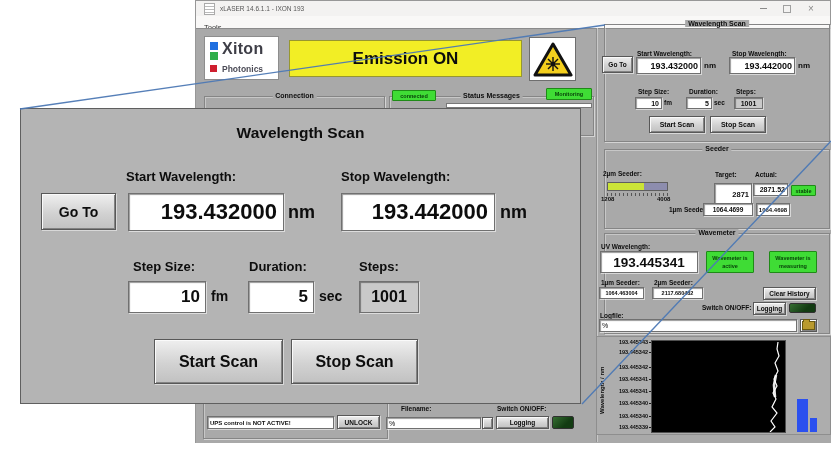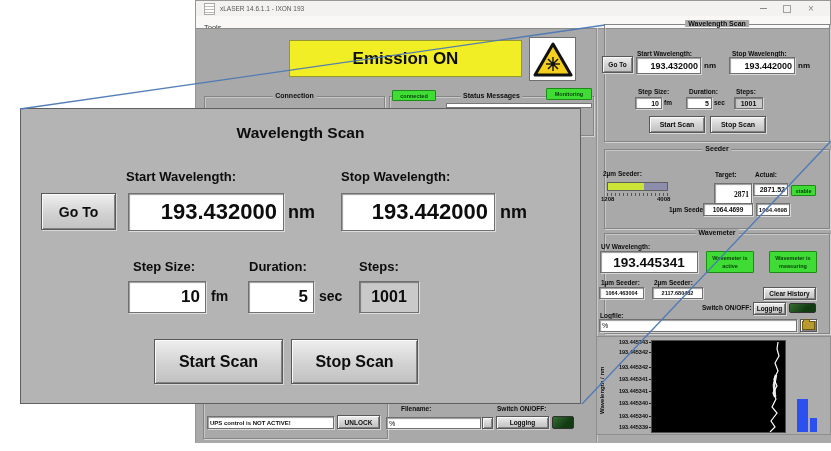--- a/index.html
+++ b/index.html
@@ -92,20 +92,27 @@
           </span>
       </div>
     </div>
     <div class="menubar">
       <span class="menu-item">Tools</span>
     </div>
   </div>
   <div class="abs content-bg"></div>
   <div class="abs vdivider"></div>
 
+  <div class="abs logo-box">
+    <span class="sq" style="left:5px;top:5px;background:#1f6fe0;"></span>
+    <span class="sq" style="left:5px;top:15px;background:#2fae4a;"></span>
+    <span class="sq" style="left:5px;top:28px;width:7px;height:7px;background:#cf1f2f;"></span>
+    <span class="logo-title">Xiton</span>
+    <span class="logo-sub">Photonics</span>
+  </div>
   <div class="abs emission">Emission ON</div>
   <div class="abs laser-box">
     <svg width="40" height="37" viewBox="0 0 40 37">
       <polygon points="20,3 38,34 2,34" fill="#f4cf1d" stroke="#111" stroke-width="3" stroke-linejoin="round"></polygon>
       <g stroke="#111" stroke-width="1.4">
         <line x1="20" y1="16" x2="20" y2="30"></line>
           <line x1="13" y1="23" x2="27" y2="23"></line>
         <line x1="15" y1="18" x2="25" y2="28"></line>
           <line x1="25" y1="18" x2="15" y2="28"></line>
       </g>
@@ -158,21 +165,21 @@
     <span class="gtitle" style="top:-5px;">Seeder</span>
   </div>
   <span class="abs b" style="left:603px;top:170px;font-size:6.5px;">2µm Seeder:</span>
   <div class="abs slider">
     <span class="slider-fill" style="width:36px;"></span>
   </div>
   <div class="abs slider-ticks"></div>
   <span class="abs b" style="left:601px;top:196px;font-size:6px;">1208</span>
   <span class="abs b" style="left:657px;top:196px;font-size:6px;">4008</span>
   <span class="abs b" style="left:715px;top:171px;font-size:6.5px;">Target:</span>
-  <div class="abs well right" style="left:714px;top:183px;width:38px;height:23px;font-family:Liberation Serif, serif;">
+  <div class="abs well right" style="left:714px;top:183px;width:38px;height:23px;">
     <span class="b" style="font-size:7.5px;padding-right:2px;">2871</span>
   </div>
   <span class="abs b" style="left:755px;top:171px;font-size:6.5px;">Actual:</span>
   <div class="abs well right" style="left:753px;top:183px;width:35px;height:13px;">
     <span class="b" style="font-size:7px;padding-right:2px;">2871.52</span>
   </div>
   <div class="abs badge" style="left:791px;top:185px;width:25px;height:11px;font-size:5.5px;">stable</div>
   <span class="abs b" style="left:669px;top:206px;font-size:6.5px;">1µm Seeder:</span>
   <div class="abs well center" style="left:703px;top:203px;width:50px;height:13px;">
     <span class="b" style="font-size:6.5px;">1064.4699</span>

